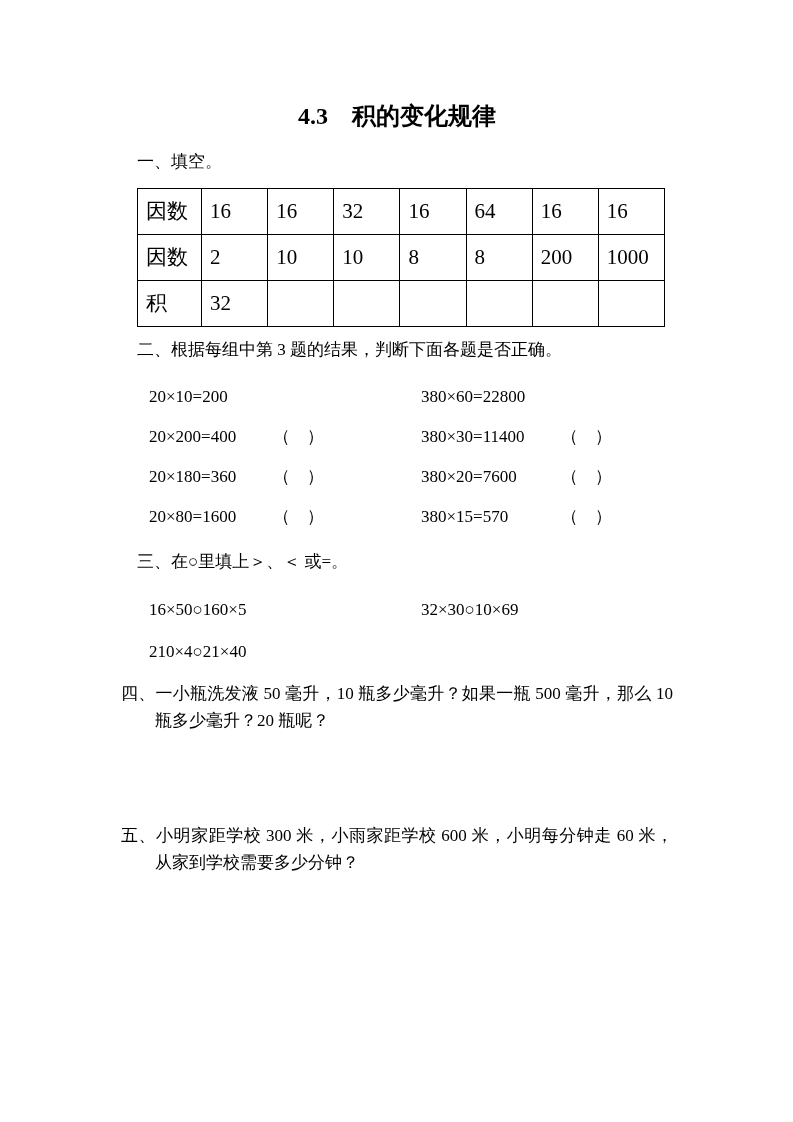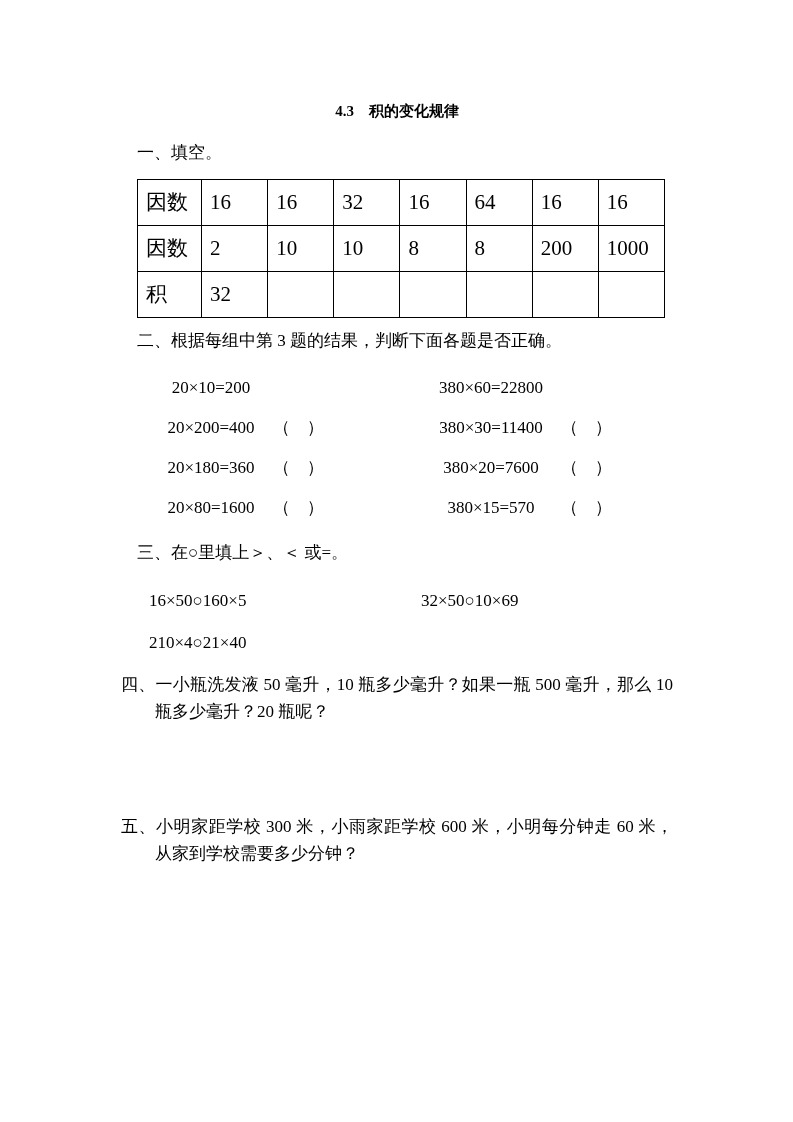--- a/index.html
+++ b/index.html
@@ -11,21 +11,21 @@
     background: #ffffff;
     padding: 104px 120px 40px 121px;
     font-family: "Liberation Serif", "DejaVu Serif", serif;
     font-size: 17px;
     line-height: 1;
     color: #000000;
     overflow: hidden;
   }
   .title {
     margin: 0 0 24px 0;
-    font-size: 15px;
+    font-size: 24px;
     font-weight: bold;
     text-align: center;
   }
   .heading {
     margin: 16px;
     line-height: 20px;
     white-space: nowrap;
   }
   .fill-table {
     border-collapse: collapse;
@@ -36,21 +36,21 @@
   .fill-table td {
     border: 1px solid #000000;
     height: 46px;
     padding: 0 2px 0 8px;
     vertical-align: middle;
     font-size: 21px;
     overflow: hidden;
   }
   col.c0 { width: 64px; }
   col.cn { width: 66px; }
-  .sec2-rows { margin-top: 10px; text-align: center; }
+  .sec2-rows { margin-top: 10px; }
   .eq-row {
     display: grid;
     grid-template-columns: 272px 1fr;
     padding-left: 28px;
     height: 40px;
     align-items: center;
   }
   .sec3-rows .eq-row { height: 42px; }
   .eq-cell { display: flex; align-items: center; }
   .eq-l { display: inline-block; width: 124px; }
@@ -171,21 +171,21 @@
   </div>
 
   <div>
     <p class="heading h3">三、在○里填上＞、＜ 或=。</p>
     <div class="sec3-rows">
       <div class="eq-row">
         <div class="eq-cell">
           <span>16×50○160×5</span>
         </div>
         <div class="eq-cell">
-          <span>32×50○10×69</span>
+          <span>32×30○10×69</span>
         </div>
       </div>
       <div class="eq-row">
         <div class="eq-cell">
           <span>210×4○21×40</span>
         </div>
       </div>
     </div>
   </div>
 

